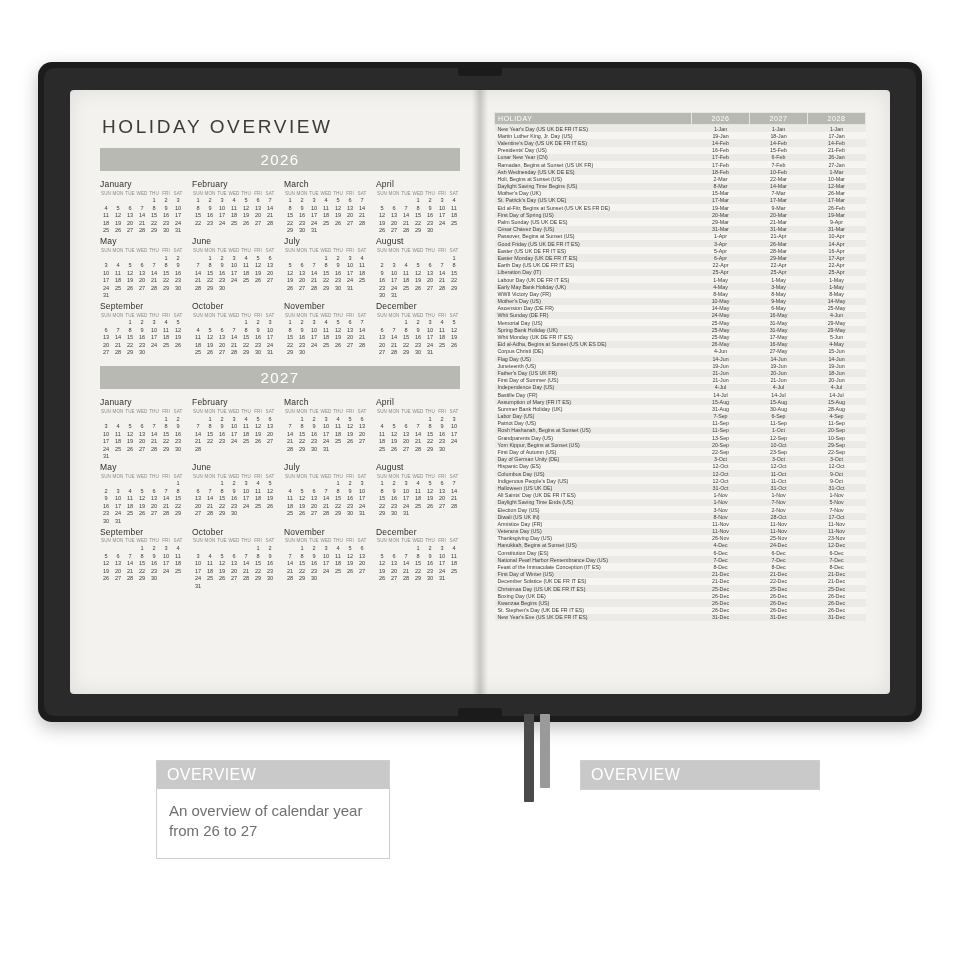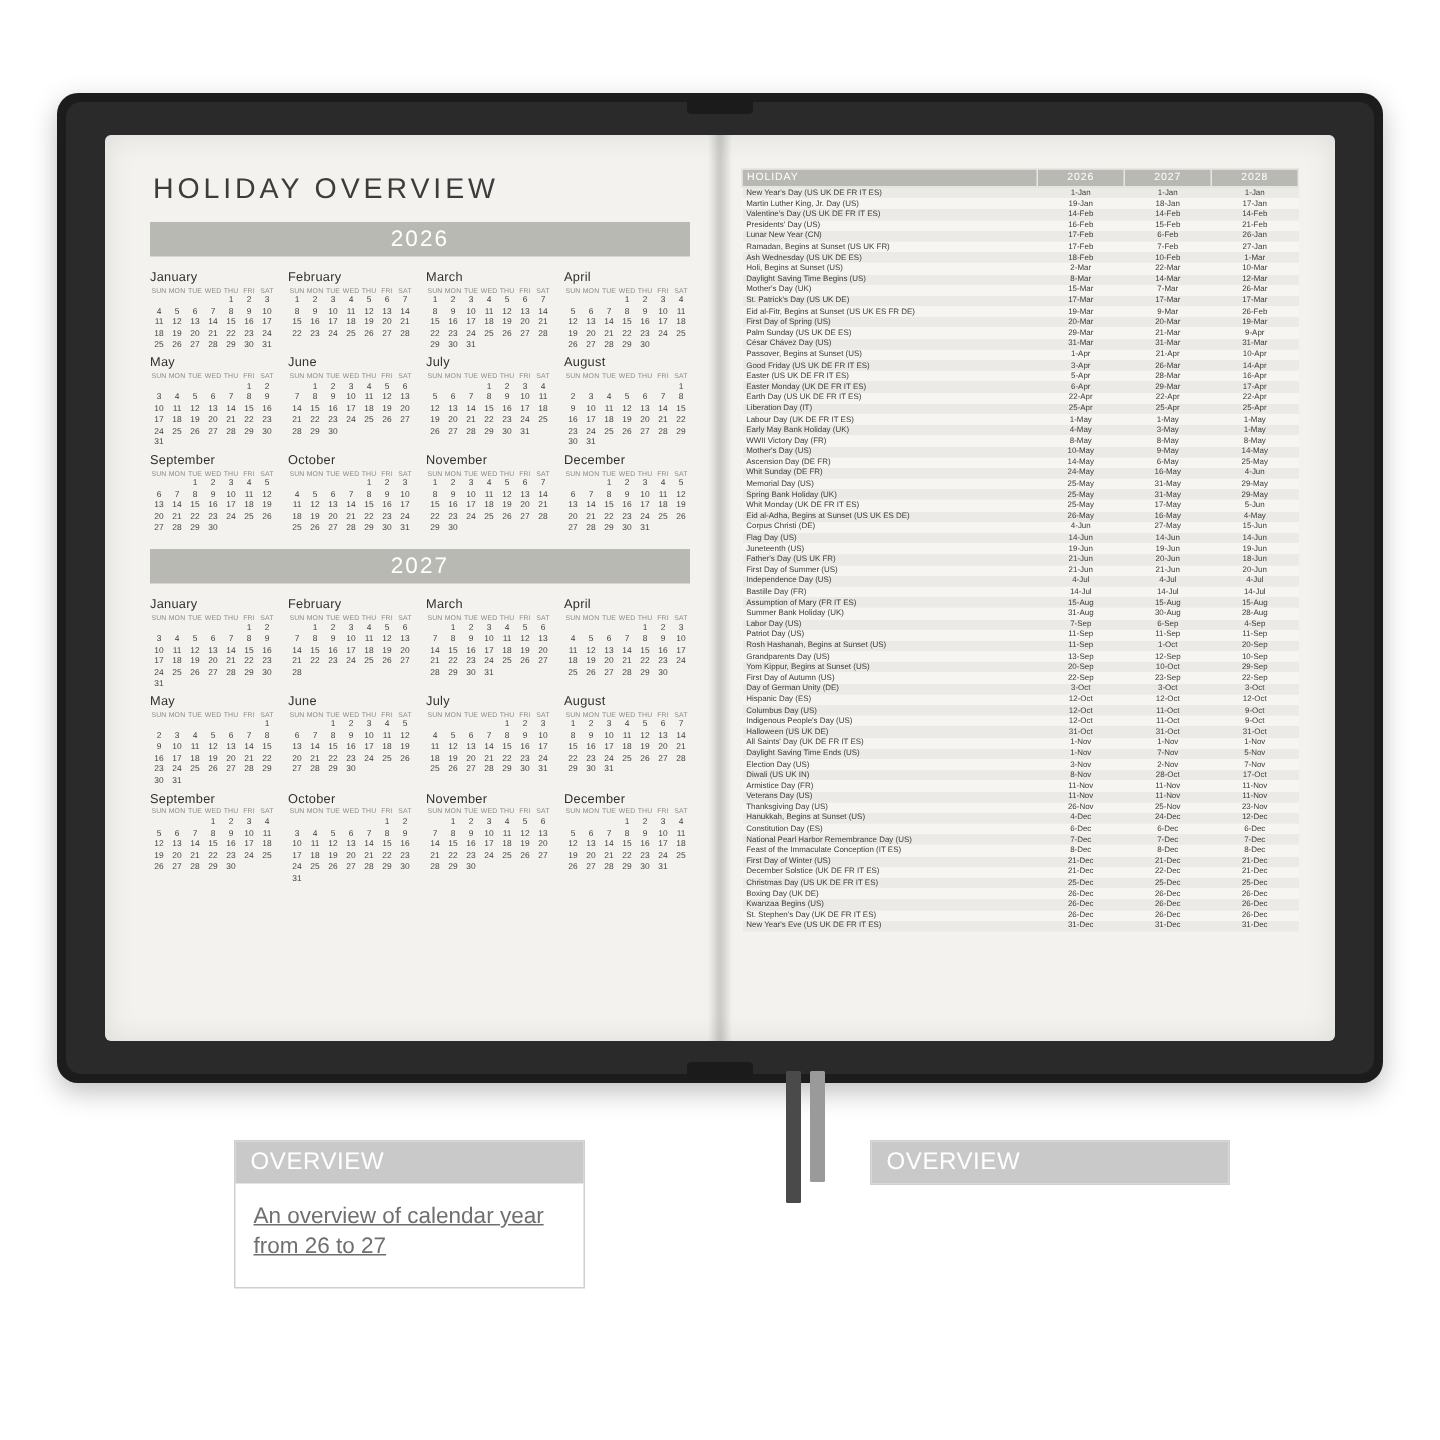--- a/index.html
+++ b/index.html
@@ -100,21 +100,21 @@
 
   
   .callout {
     position:absolute; background:#ffffff; border:1px solid #cfcfcf;
   }
   .callout-head {
     background:#c9c9c9; color:#ffffff;
     font-size:16px; letter-spacing:.4px; padding:5px 10px; font-weight:400;
   }
   .callout-body {
-    color:#6f6f6f; font-size:15px; line-height:1.35; padding:12px 12px 16px 12px;text-decoration:underline;
+    color:#6f6f6f; font-size:15px; line-height:1.35; padding:12px 12px 16px 12px;
   }
   .callout-overview { left:156px; top:760px; width:234px; }
   .callout-holidays { left:580px; top:760px; width:240px; }
 </style>
 </head>
 <body>
 
 <div class="stage">
 
   <div class="book">

